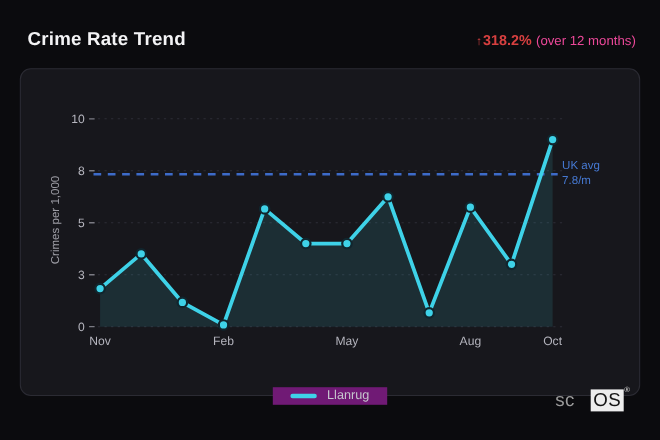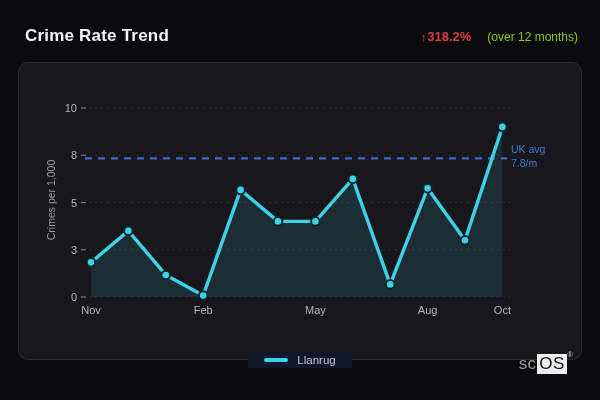--- a/index.html
+++ b/index.html
@@ -8,46 +8,46 @@
     background:#0b0b0e;
     font-family:"Liberation Sans", sans-serif;
   }
   .header {
     position:absolute; left:25px; right:22px; top:26px;
     display:flex; justify-content:space-between; align-items:baseline;
   }
   .title { color:#f3f3f5; font-size:17px; font-weight:bold; letter-spacing:.2px;text-align:right; }
   .stat  { font-size:12px; color:#85858d; white-space:nowrap; }
   .stat-arrow { color:#d84040; font-size:11px; margin-right:1px; }
-  .stat-value { color:#d84040; font-weight:bold; font-size:13px; margin-right:16px; }
-  .stat-caption { color:#84cc16; }
+  .stat-value { color:#d84040; font-weight:bold; font-size:13px; margin-right:4px; }
+  .stat-caption { color:#ec4899; }
   .card {
     position:absolute; left:18px; top:62px; width:564px; height:298px;
     background:#17171c; border:1px solid #2b2b33; border-radius:10px;
     box-sizing:border-box;
   }
   .card svg { position:absolute; left:0; top:0; }
   svg text { font-family:"Liberation Sans", sans-serif; }
   .ylabel {
     position:absolute; left:-14px; top:131px; width:92px; text-align:center;
     color:#9c9ca4; font-size:10.5px; transform:rotate(-90deg); white-space:nowrap;
   }
   .legend {
     position:absolute; left:0; right:0; top:352px;
     display:flex; justify-content:center;
   }
   .legend-inner {
     display:flex; align-items:center; gap:28px;
-    background:#0f172a; padding:2px 16px;
+    background:#701a75; padding:2px 16px;
   }
   .legend-item { display:flex; align-items:center; gap:9px; color:#c6c6ce; font-size:11.5px; }
   .swatch-solid  { width:24px; height:4px; background:#3ed2e8; border-radius:2px; }
   .swatch-dashed { width:26px; height:0; border-top:3px dashed #3d6bc9; }
   .logo { position:absolute; right:28px; top:354px; font-size:17px; color:#9b9b9b; letter-spacing:.3px; }
-  .logo-box { background:#ededed; color:#141414; padding:0 2px 1px 2px; margin-left:1px; }
+  .logo-box { background:#ededed; color:#141414; padding:0 2px 1px 2px; margin-left:15px; }
   .logo-reg { color:#cfcfcf; font-size:7px; vertical-align:top; position:relative; top:-3px; left:1px; }
 </style>
 </head>
 <body>
 
 <div class="header">
   <div class="title">Crime Rate Trend</div>
   <div class="stat">
     <span class="stat-arrow">↑</span><span class="stat-value">318.2%</span><span class="stat-caption">(over 12 months)</span>
   </div>

